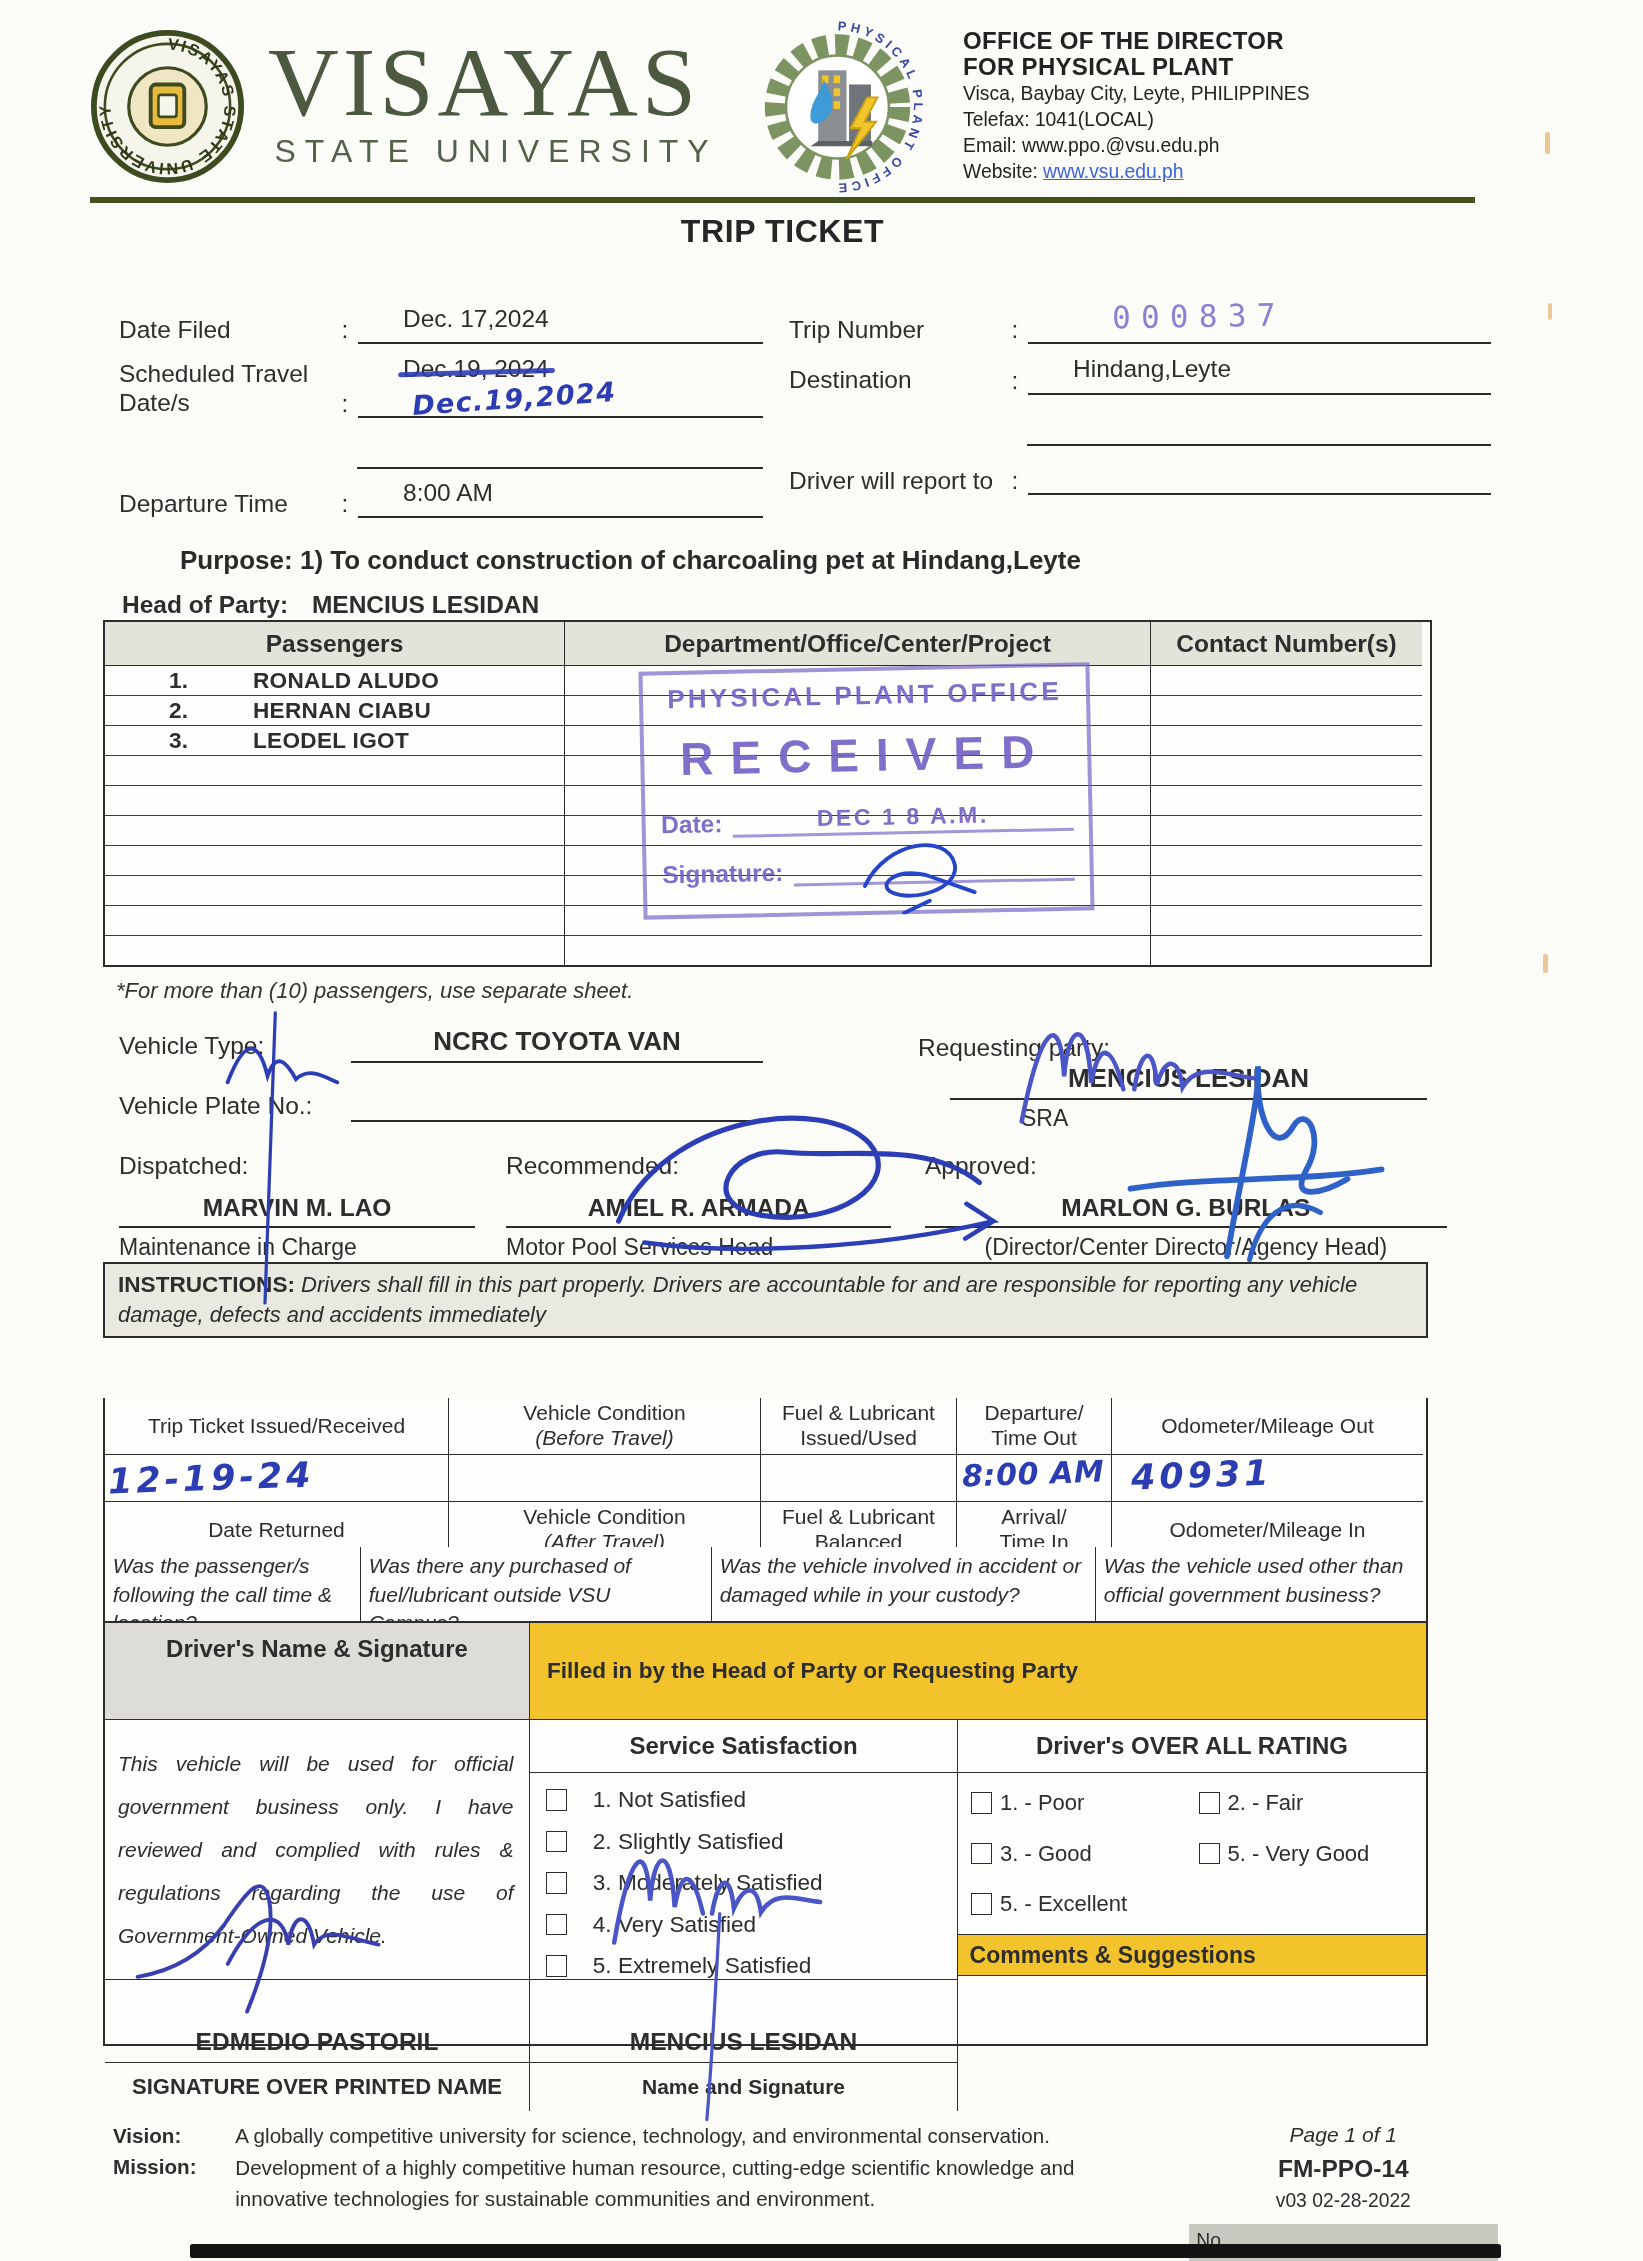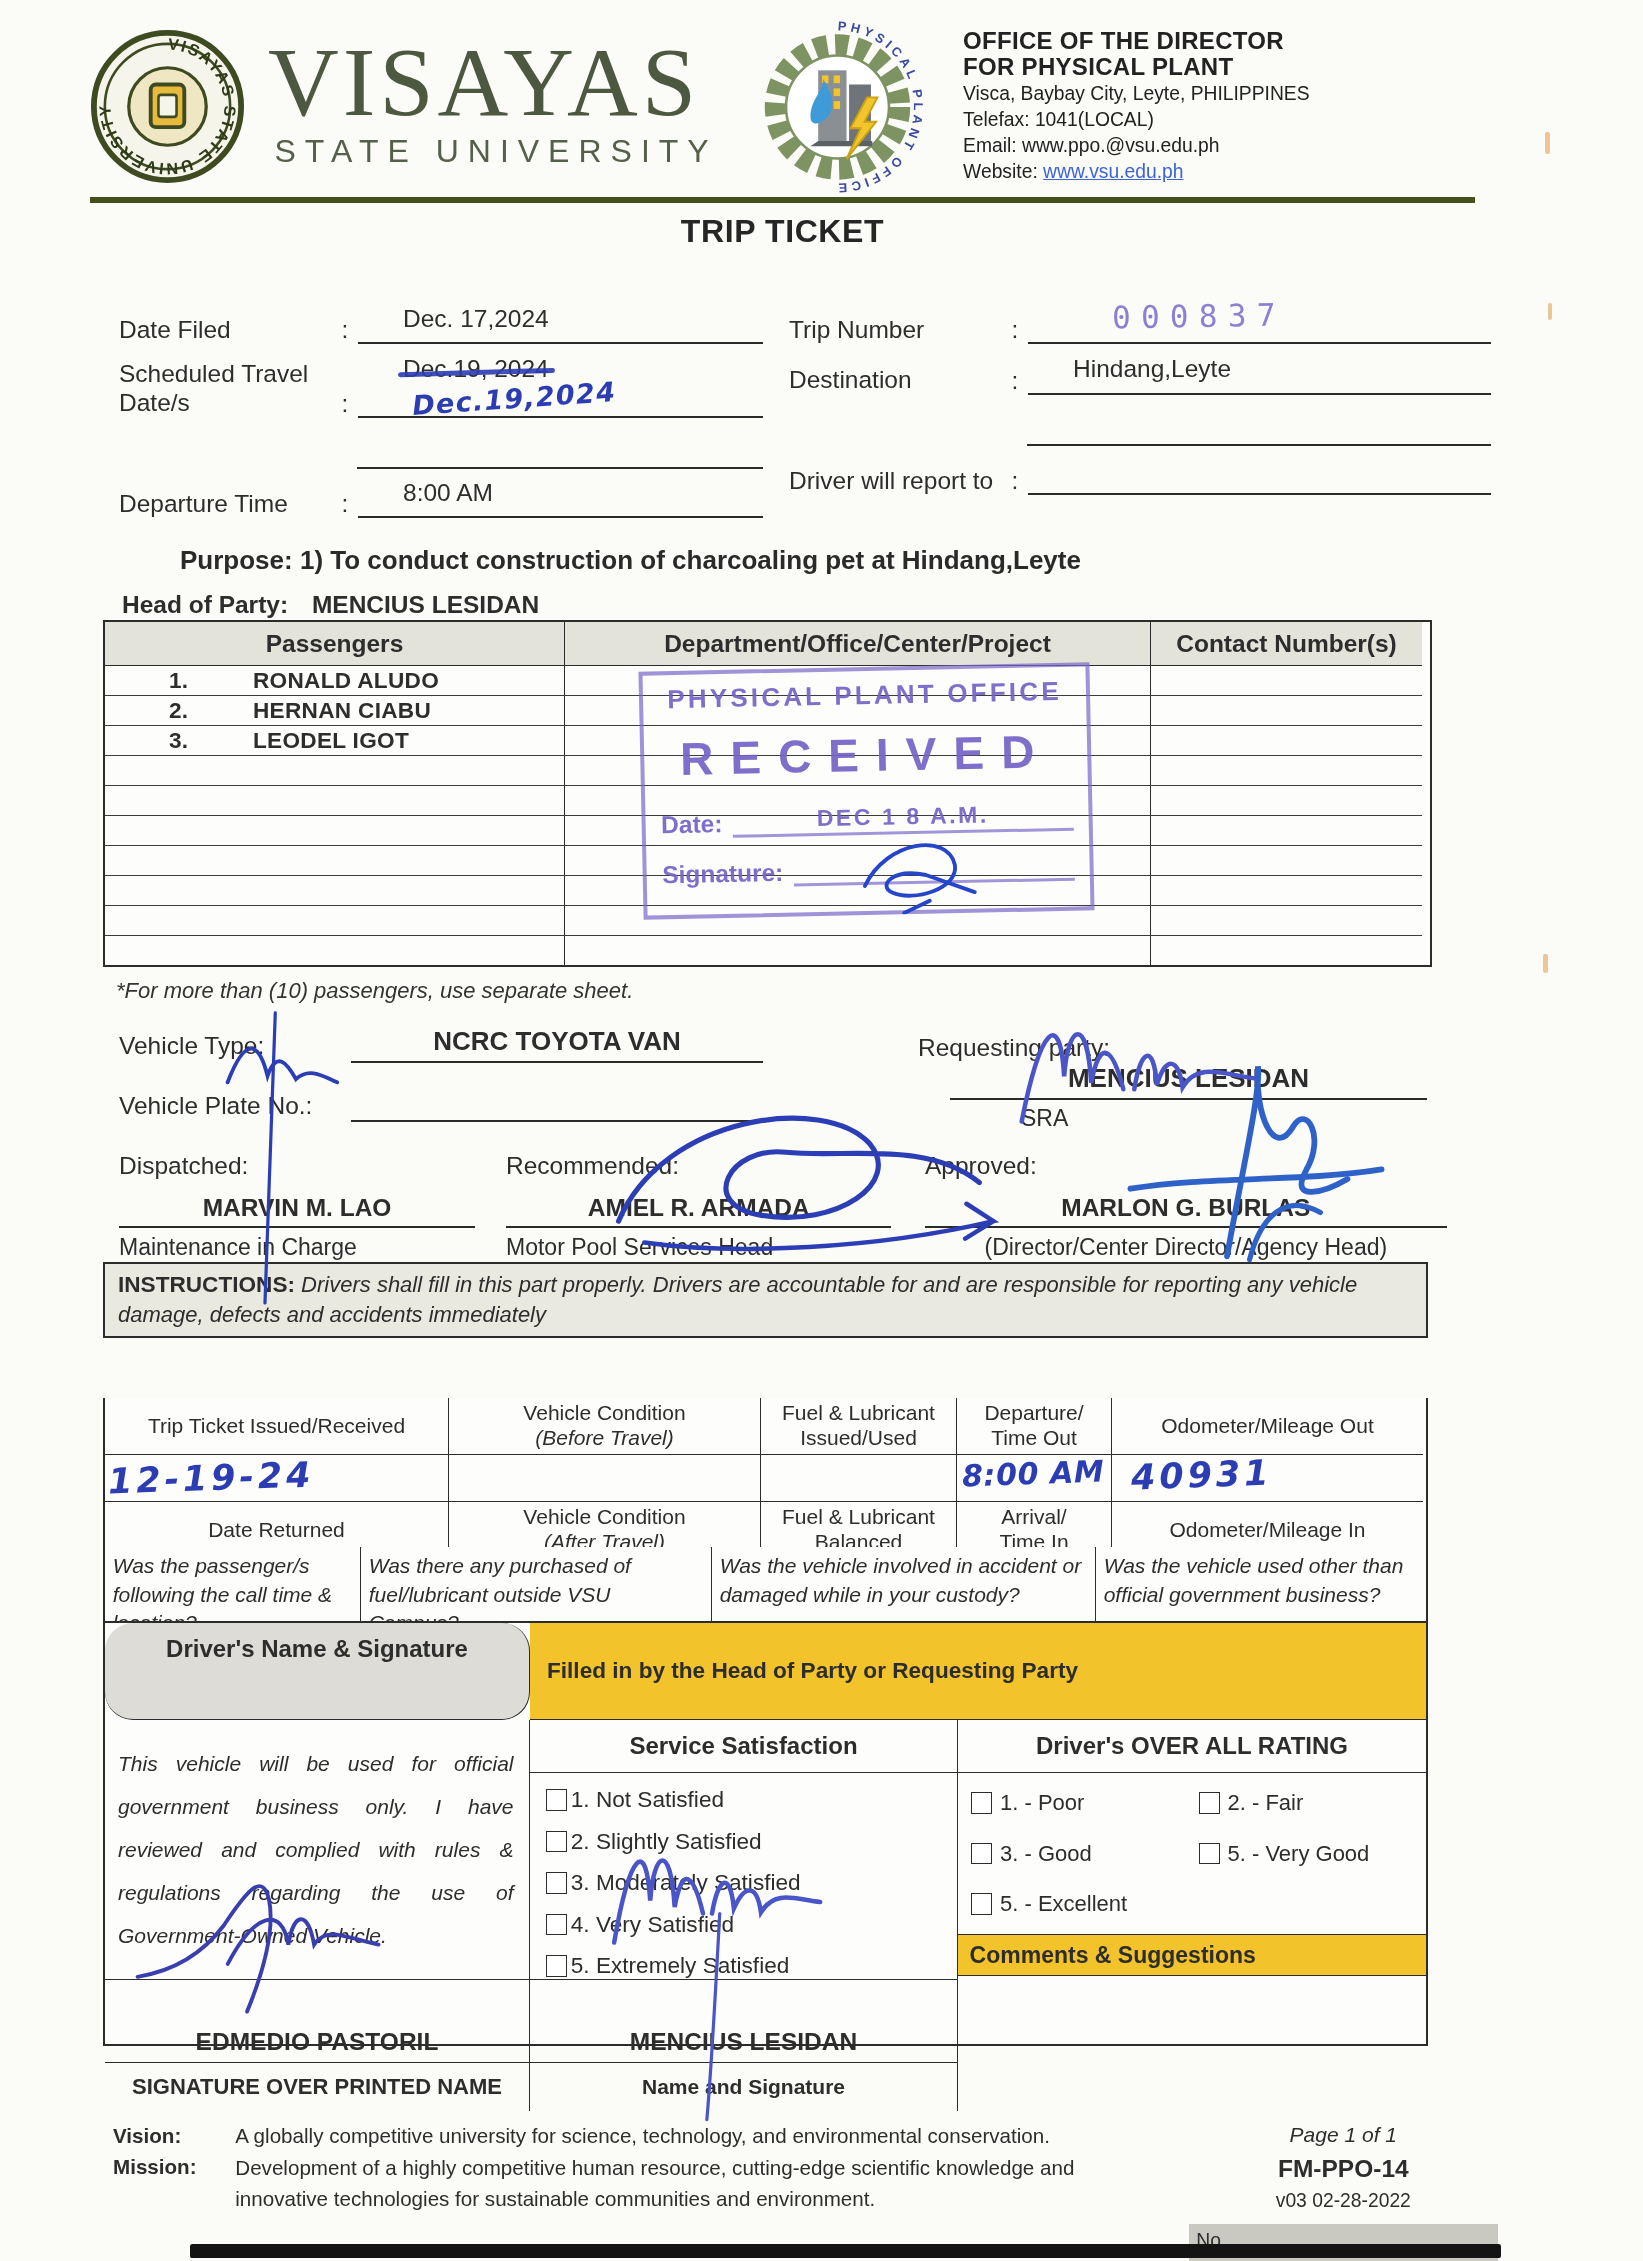--- a/index.html
+++ b/index.html
@@ -84,33 +84,33 @@
   .qs{left:103px;top:1547px;width:1325px;box-sizing:border-box;border:2.6px solid #2c2c2c;border-top:none;display:grid;grid-template-columns:256px 351px 384px 331px;background:#fdfdfb;}
   .q{border-right:1.9px solid #2c2c2c;display:flex;flex-direction:column;}
   .q.last{border-right:none;}
   .qt{flex:1;font-style:italic;font-size:21px;line-height:1.35;padding:5.2px 7.7px;border-bottom:1.9px solid #2c2c2c;}
   .qb{display:flex;height:37px;}
   .qyes{flex:1.15;border-right:1.9px solid #2c2c2c;display:flex;align-items:center;gap:6.4px;padding-left:6.4px;font-size:21px;}
   .qno{flex:1;display:flex;align-items:center;gap:6.4px;padding-left:6.4px;font-size:21px;}
   .cb{width:19.3px;height:19.3px;border:1.9px solid #2c2c2c;flex:none;background:#fff;}
   
   .bottom{left:103px;top:1621px;width:1325px;height:425px;box-sizing:border-box;border:2.6px solid #2c2c2c;display:grid;grid-template-columns:425px 428px 1fr;grid-template-rows:97px 1fr;background:#fdfdfb;}
-  .bsh-left{grid-column:1;grid-row:1;background:#dddcd6;border-right:1.9px solid #2c2c2c;border-bottom:1.9px solid #2c2c2c;display:flex;justify-content:center;padding-top:11.6px;font-size:24px;font-weight:bold;border-radius:28px;}
+  .bsh-left{grid-column:1;grid-row:1;background:#dddcd6;border-right:1.9px solid #2c2c2c;border-bottom:1.9px solid #2c2c2c;display:flex;justify-content:center;padding-top:11.6px;font-size:24px;font-weight:bold;}
   .bsh-fill{grid-column:2/4;grid-row:1;background:#f2c32b;border-bottom:1.9px solid #2c2c2c;display:flex;align-items:center;padding-left:17px;font-size:22.6px;font-weight:bold;}
   .bs-left{grid-column:1;grid-row:2;border-right:1.9px solid #2c2c2c;display:flex;flex-direction:column;position:relative;}
   .bs-mid{grid-column:2;grid-row:2;border-right:1.9px solid #2c2c2c;display:flex;flex-direction:column;position:relative;}
   .bs-right{grid-column:3;grid-row:2;display:flex;flex-direction:column;}
   .pledge{padding:22px 15.5px 0 13px;font-size:21px;font-style:italic;text-align:justify;line-height:2.05;}
   .namebox{border-top:1.9px solid #2c2c2c;height:76px;flex:none;display:flex;align-items:flex-end;justify-content:center;font-size:24.5px;font-weight:bold;padding-bottom:6.4px;position:relative;}
   .siglab{border-top:1.9px solid #2c2c2c;height:48px;flex:none;display:flex;align-items:center;justify-content:center;font-size:22px;font-weight:bold;text-align:center;}
   .siglab.small{font-size:21px;}
   .spacer{flex:1;}
   .svc-title{height:52px;flex:none;border-bottom:1.9px solid #2c2c2c;display:flex;align-items:center;justify-content:center;font-size:24px;font-weight:bold;}
   .svc-list{flex:1;padding:14px 0 0 15.5px;display:flex;flex-direction:column;gap:15.5px;}
-  .svc-item{display:flex;align-items:center;gap:4px;font-size:22.6px;}
+  .svc-item{display:flex;align-items:center;gap:26px;font-size:22.6px;}
   .rate-grid{padding:17px 0 0 13px;display:grid;grid-template-columns:1fr 1fr;row-gap:24.5px;font-size:22px;}
   .rate-item{display:flex;align-items:center;gap:7.7px;}
   .comments{background:#f2c32b;border-top:1.9px solid #2c2c2c;border-bottom:1.9px solid #2c2c2c;height:40px;flex:none;display:flex;align-items:center;padding-left:11.6px;font-size:23px;font-weight:bold;margin-top:17px;}
   
   .footer{left:113px;top:2121px;width:1385px;display:grid;grid-template-columns:103px 934px 1fr;font-size:20.6px;column-gap:19.3px;position:absolute;}
   .f-labels{font-weight:bold;line-height:1.5;}
   .f-text{line-height:1.5;}
   .f-text .vp{margin:0 0 1.3px 0;}
   .f-right{text-align:center;line-height:1.35;}
   .f-right .pg{font-style:italic;font-size:21px;}

